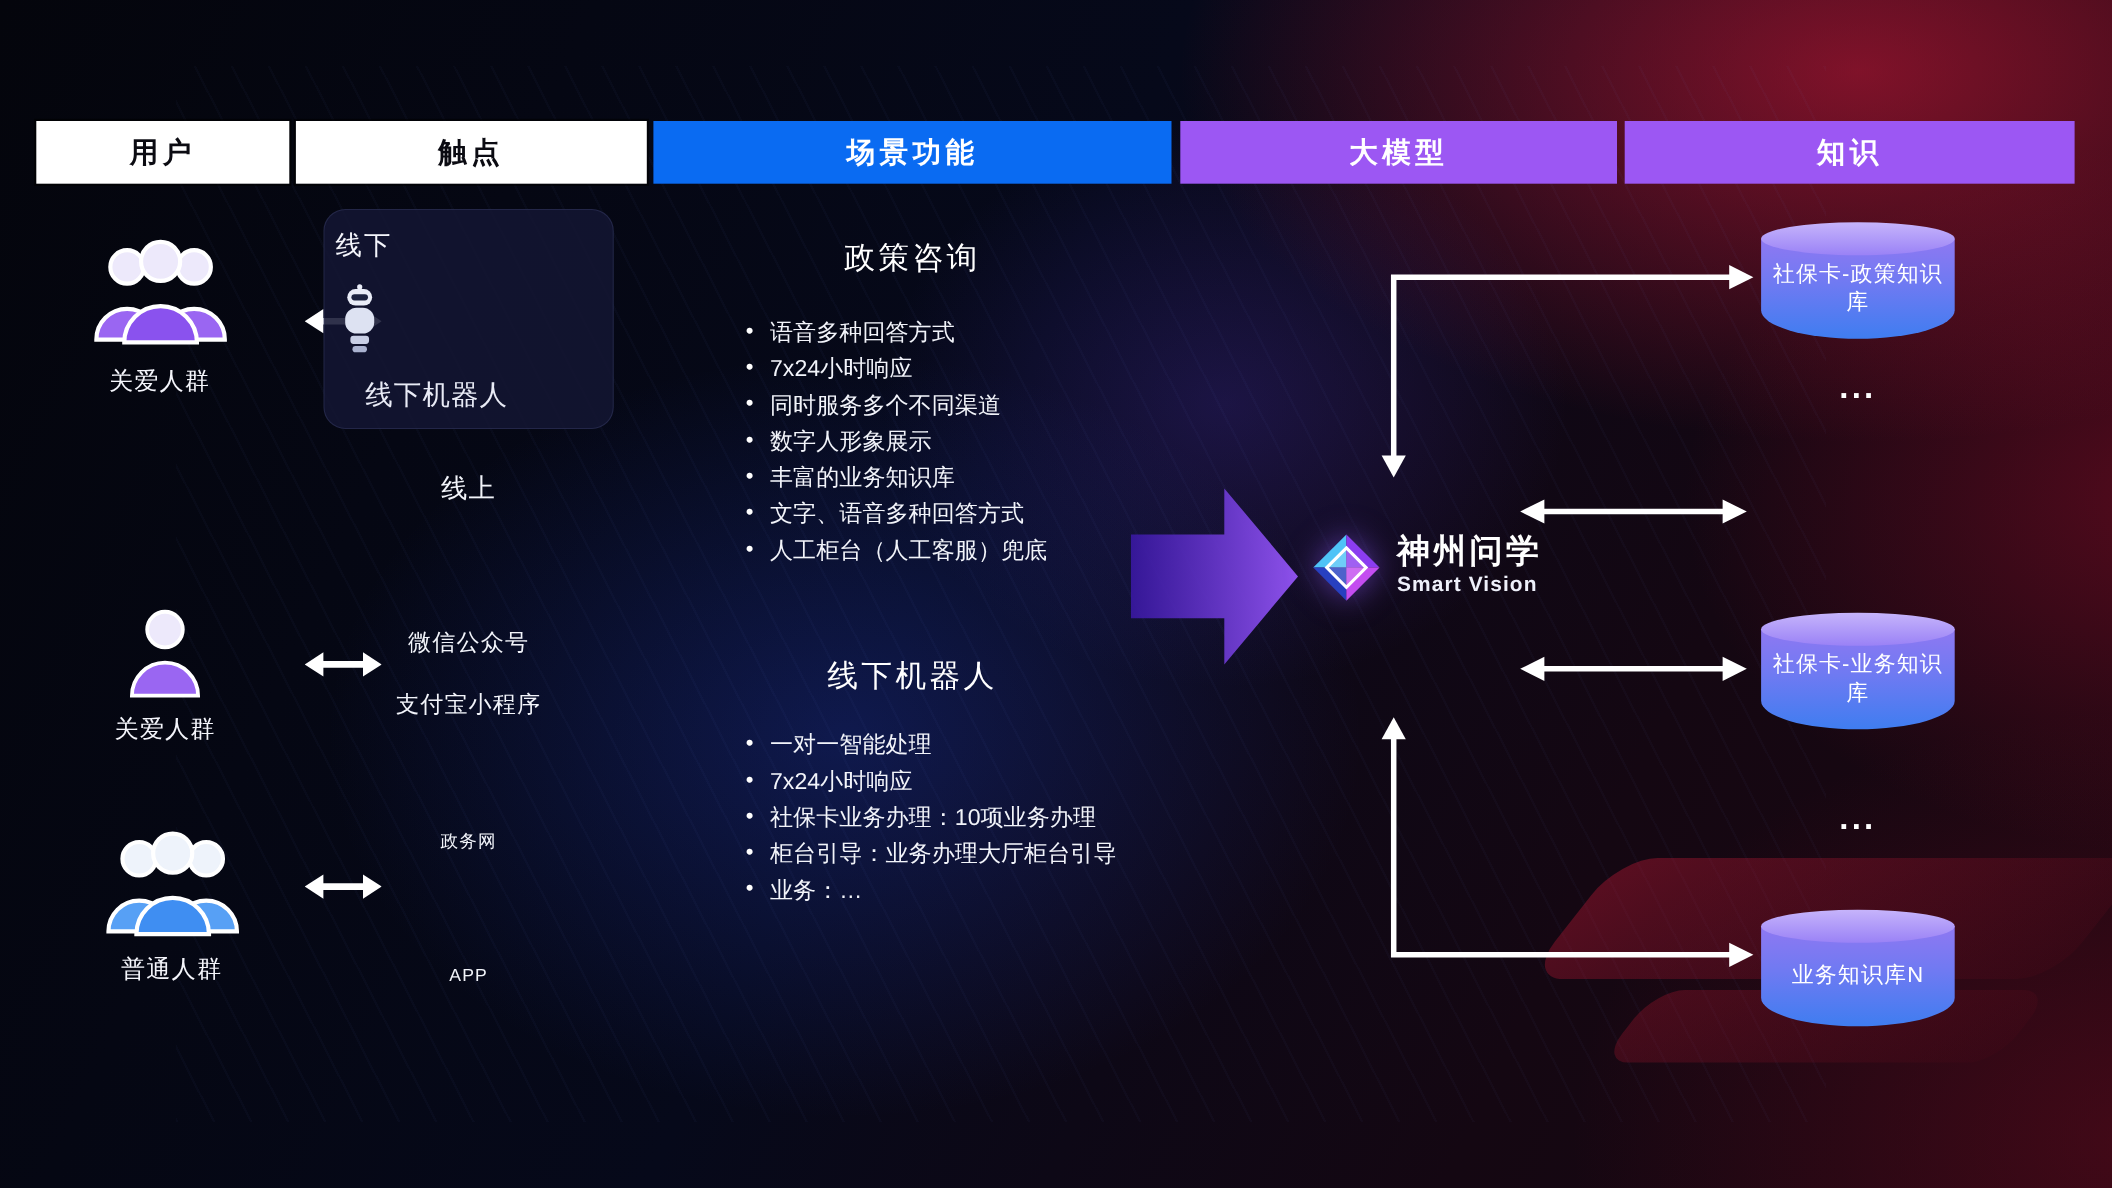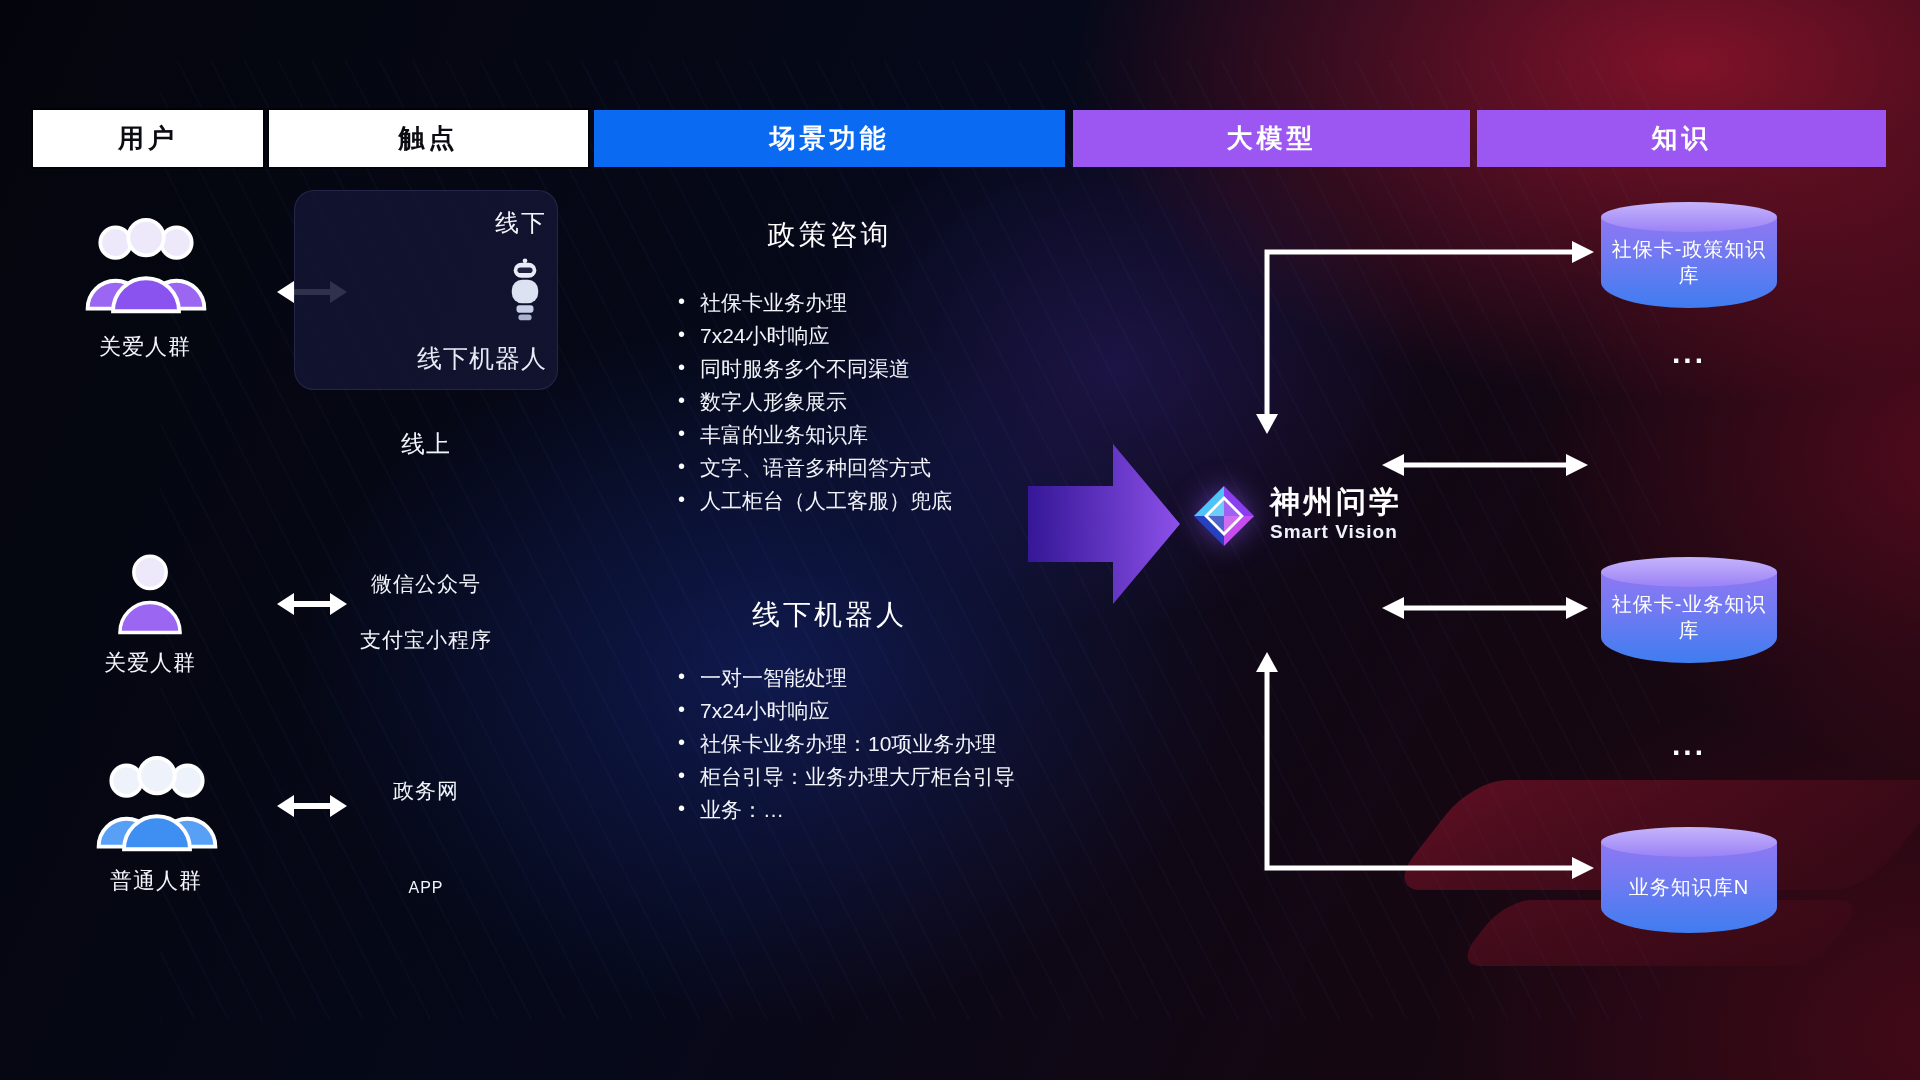--- a/index.html
+++ b/index.html
@@ -60,34 +60,34 @@
   .ul-3 { left:46px; top:866px; }
   .link-arrow { position:absolute; width:70px; height:28px; }
   .la-1 { left:277px; top:278px; }
   .la-2 { left:277px; top:590px; }
   .la-3 { left:277px; top:792px; }
 
   
   .offline-card {
     position:absolute; left:294px; top:190px; width:264px; height:200px;
     background:rgba(19,22,50,0.88); border:1px solid rgba(130,140,210,0.16);
-    border-radius:20px; display:flex; flex-direction:column; align-items:flex-end;
+    border-radius:20px; display:flex; flex-direction:column; align-items:flex-start;
     padding:16px 10px 14px;
   }
   .offline-title { color:#f4f5fb; font-size:24px; letter-spacing:2px; }
   .robot-wrap { flex:1; display:flex; align-items:center; }
   .offline-robot-label { color:#e9ebf6; font-size:25px; letter-spacing:1px;margin-left:27px; }
   .tp-text {
     position:absolute; left:294px; width:264px; text-align:center;
     color:#f2f4fa; letter-spacing:1px;
   }
   .tp-online { top:428px; font-size:24px; }
   .tp-wechat { top:570px; font-size:21px; }
   .tp-alipay { top:626px; font-size:21px; }
-  .tp-gov    { top:777px; font-size:21px; }
+  .tp-gov    { top:755px; font-size:16px; }
   .tp-app    { top:835px; font-size:16px;margin-top:44px; }
 
   
   .scene-title {
     position:absolute; left:594px; width:471px; text-align:center;
     color:#ffffff; font-size:28px; font-weight:500; letter-spacing:3px;
   }
   .st-1 { top:216px; }
   .st-2 { top:596px; }
   .scene-list {
@@ -210,21 +210,21 @@
     <div class="offline-robot-label">线下机器人</div>
   </div>
   <div class="tp-text tp-online">线上</div>
   <div class="tp-text tp-wechat">微信公众号</div>
   <div class="tp-text tp-alipay">支付宝小程序</div>
   <div class="tp-text tp-gov">政务网</div>
   <div class="tp-text tp-app">APP</div>
 
   <div class="scene-title st-1">政策咨询</div>
   <ul class="scene-list sl-1">
-    <li>社保卡业务办理</li>
+    <li>语音多种回答方式</li>
     <li>7x24小时响应</li>
     <li>同时服务多个不同渠道</li>
     <li>数字人形象展示</li>
     <li>丰富的业务知识库</li>
     <li>文字、语音多种回答方式</li>
     <li>人工柜台（人工客服）兜底</li>
   </ul>
 
   <div class="scene-title st-2">线下机器人</div>
   <ul class="scene-list sl-2">

